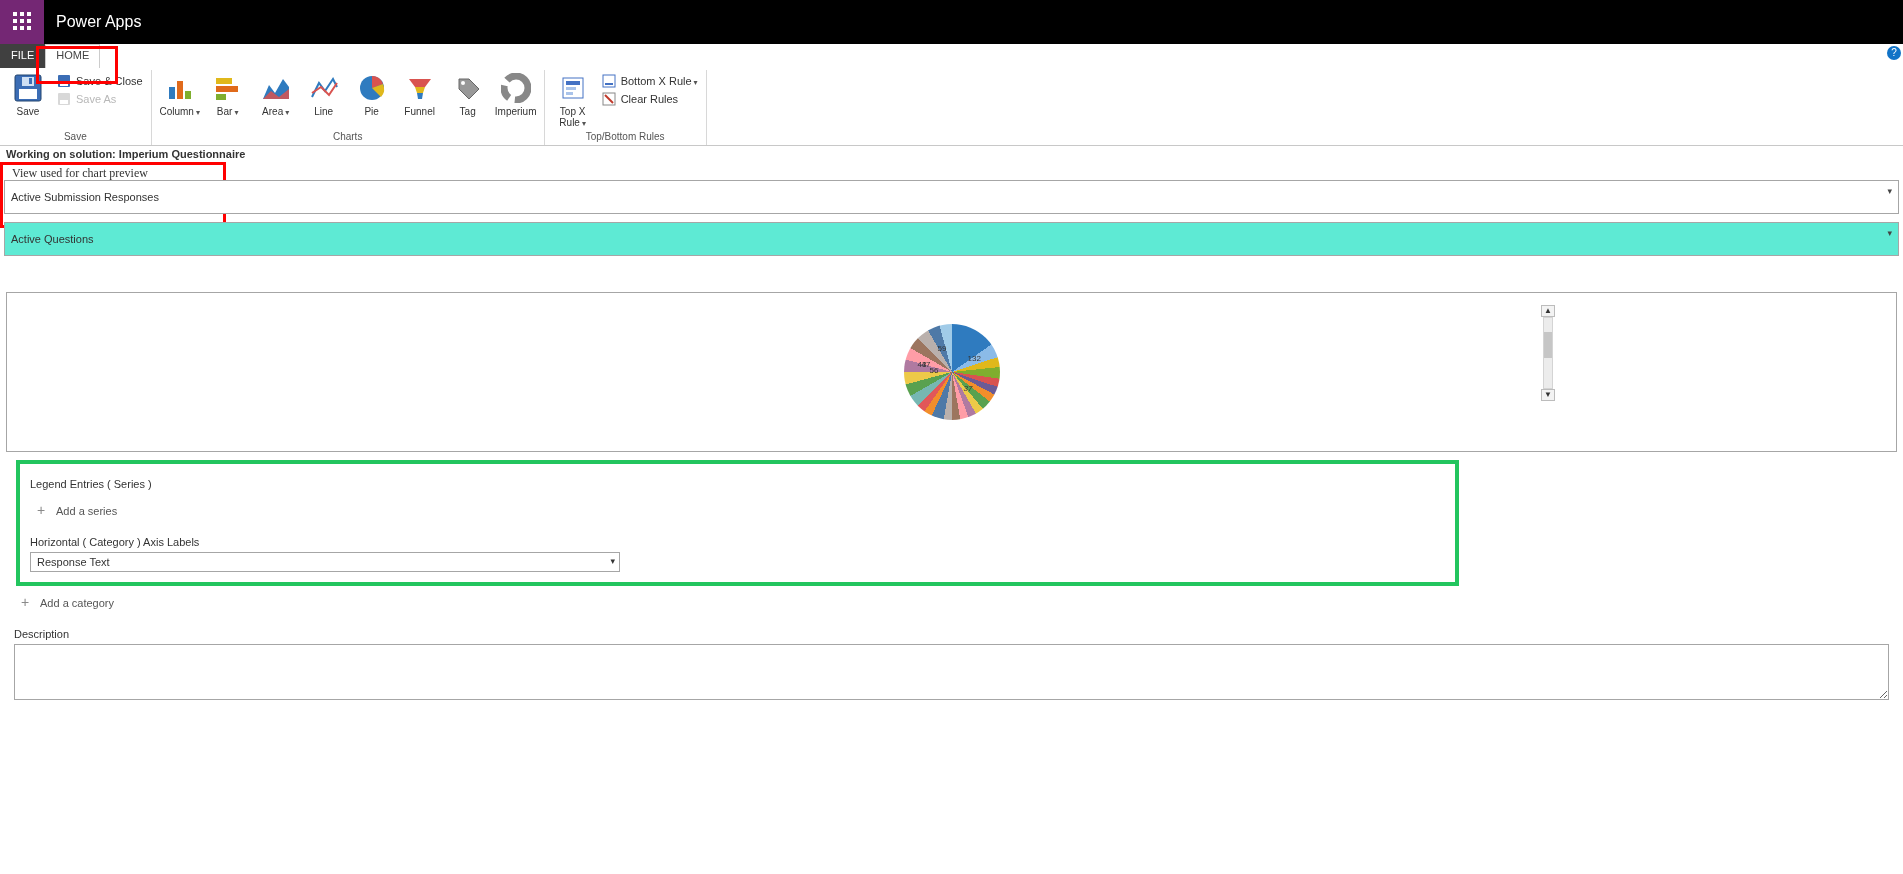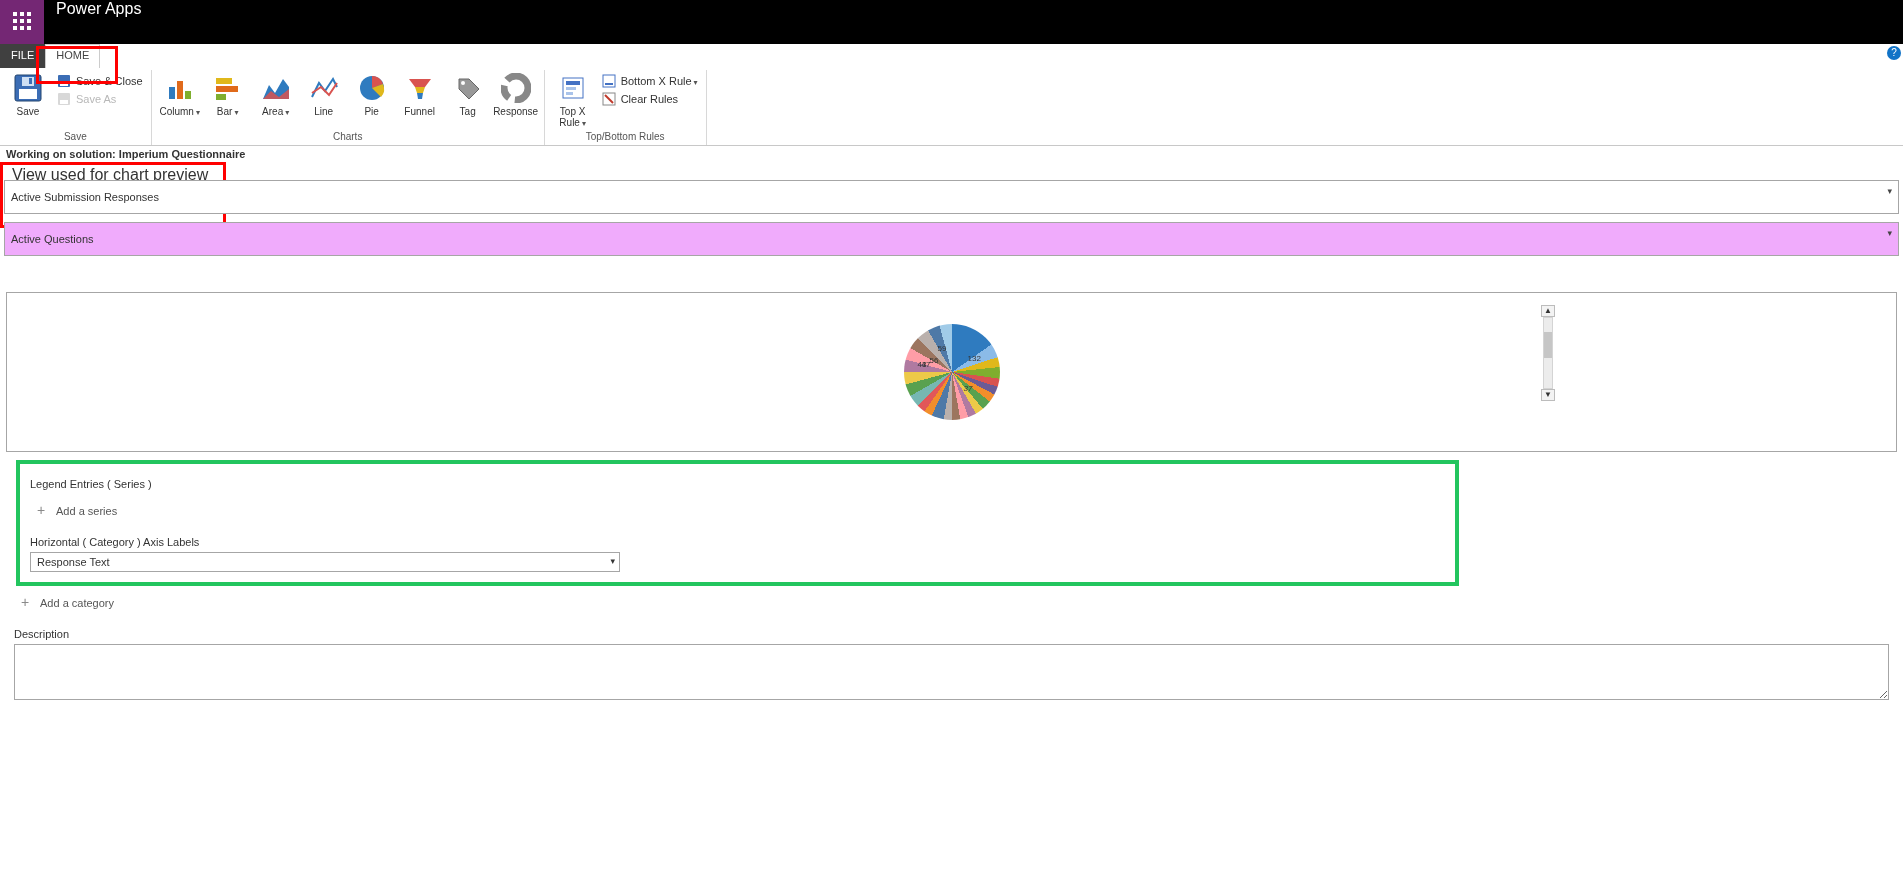--- a/index.html
+++ b/index.html
@@ -1,19 +1,19 @@
 <!DOCTYPE html>
 <html><head>
 <meta charset="utf-8">
 <style>
   * { box-sizing: border-box; margin: 0; padding: 0; }
   body { font-family: "Segoe UI", Tahoma, sans-serif; font-size: 11px; color: #333; background: #fff; overflow-x: hidden; }
 
   
-  .topbar { height: 44px; background: #000; display: flex; align-items: flex-start; color: #fff; }
+  .topbar { height: 44px; background: #000; display: flex; align-items: center; color: #fff; }
   .waffle { width: 44px; height: 44px; background: #742774; display: flex; align-items: center; justify-content: center; }
   .waffle svg { width: 18px; height: 18px; }
   .app-title { font-size: 16px; font-weight: 400; margin-left: 12px; }
 
   
   .tabstrip { height: 24px; background: #fff; display: flex; border-bottom: 0; position: relative; }
   .tab { padding: 4px 10px; font-size: 11px; cursor: pointer; border: 1px solid transparent; }
   .tab-file { background: #404040; color: #fff; }
   .tab-home { color: #444; border: 1px solid #ccc; border-bottom: none; }
   .help-badge { position: absolute; right: 2px; top: 2px; width: 14px; height: 14px; border-radius: 50%; background: #1173c7; color: #fff; font-size: 10px; line-height: 14px; text-align: center; }
@@ -30,23 +30,23 @@
 
   .small-btn-col { display: flex; flex-direction: column; padding: 2px 2px; }
   .small-btn { display: flex; align-items: center; height: 18px; padding: 1px 2px; font-size: 11px; color: #333; cursor: pointer; white-space: nowrap; }
   .small-btn .ico { width: 16px; height: 16px; margin-right: 4px; display: inline-flex; align-items: center; justify-content: center; }
   .small-btn.disabled { color: #b8b8b8; }
   .dd-caret { font-size: 8px; margin-left: 2px; color: #555; }
 
   
   .solution-line { padding: 2px 6px; font-size: 11px; font-weight: 700; background: #fff; }
   .solution-line .sol-name { font-weight: 700; }
-  .view-label { font-size: 16px; padding: 2px 6px; }
+  .view-label { font-size: 12px; padding: 2px 6px; font-family: Liberation Serif, serif; }
   .view-row { border: 1px solid #a6a6a6; background: #fff; font-size: 11px; padding: 10px 6px; margin: 2px 0 0 0; position: relative; }
-  .view-row.highlight { background: #f0abfc; }
+  .view-row.highlight { background: #5eead4; }
   .view-row::after { content: ""; }
   .view-caret { position: absolute; right: 6px; top: 5px; font-size: 9px; color: #444; }
 
   
   .preview-area { border: 1px solid #a6a6a6; margin: 36px 6px 0 6px; height: 160px; position: relative; display: flex; align-items: center; justify-content: center; }
   .pie { width: 96px; height: 96px; border-radius: 50%; position: relative; }
   .pie-overlay-labels { position: absolute; font-size: 8px; color: #333; }
   .scroll-widget { position: absolute; right: 340px; top: 12px; width: 16px; height: 96px; display: flex; flex-direction: column; align-items: center; }
   .scroll-arrow { width: 14px; height: 12px; background: #f3f3f3; border: 1px solid #bcbcbc; font-size: 8px; line-height: 10px; text-align: center; cursor: pointer; }
   .scroll-track { flex: 1; width: 10px; background: #ececec; border: 1px solid #d4d4d4; position: relative; }
@@ -218,21 +218,21 @@
               </svg>
         </span>
         <span class="lbl">Tag</span>
       </div>
       <div class="big-btn">
         <span class="icon">
           <svg width="30" height="30" viewBox="0 0 30 30">
                 <circle cx="15" cy="15" r="12" fill="none" stroke="#888" stroke-width="7" stroke-dasharray="20 6 14 6 30"></circle>
               </svg>
         </span>
-        <span class="lbl">Response</span>
+        <span class="lbl">Imperium</span>
       </div>
     </div>
     <div class="ribbon-group-label">Charts</div>
   </div>
 
   <div class="ribbon-group">
     <div class="ribbon-group-body">
       <div class="big-btn">
         <span class="icon">
           <svg width="30" height="30" viewBox="0 0 30 30">
@@ -297,21 +297,21 @@
 </div>
 
 <div class="preview-area">
   <div style="position:relative;">
     <div class="pie" style="background: conic-gradient(#2f7bbf 0 55deg,#8bbbe8 55deg 72deg,#e0b81b 72deg 84deg,#7fae2e 84deg 98deg,#d9534f 98deg 108deg,#6b5b95 108deg 118deg,#f28e2b 118deg 128deg,#59a14f 128deg 140deg,#edc948 140deg 150deg,#af7aa1 150deg 160deg,#ff9da7 160deg 170deg,#9c755f 170deg 180deg,#bab0ac 180deg 190deg,#4e79a7 190deg 205deg,#f28e2b 205deg 215deg,#e15759 215deg 225deg,#76b7b2 225deg 240deg,#59a14f 240deg 255deg,#edc948 255deg 270deg,#b07aa1 270deg 285deg,#ff9da7 285deg 300deg,#9c755f 300deg 315deg,#bab0ac 315deg 330deg,#4e79a7 330deg 345deg,#a0cbe8 345deg 360deg);">
     </div>
     <span class="pie-overlay-labels" style="left:64px; top:30px;">132</span>
     <span class="pie-overlay-labels" style="left:60px; top:60px;font-style:italic;">37</span>
     <span class="pie-overlay-labels" style="left:14px; top:36px;">43</span>
     <span class="pie-overlay-labels" style="left:18px; top:36px;">47</span>
-    <span class="pie-overlay-labels" style="left:26px; top:32px;">56</span>
+    <span class="pie-overlay-labels" style="left:26px; top:42px;">56</span>
     <span class="pie-overlay-labels" style="left:34px; top:20px;">59</span>
   </div>
   <div class="scroll-widget">
     <div class="scroll-arrow">▲</div>
     <div class="scroll-track">
         <div class="scroll-thumb"></div>
       </div>
     <div class="scroll-arrow">▼</div>
   </div>
 </div>

